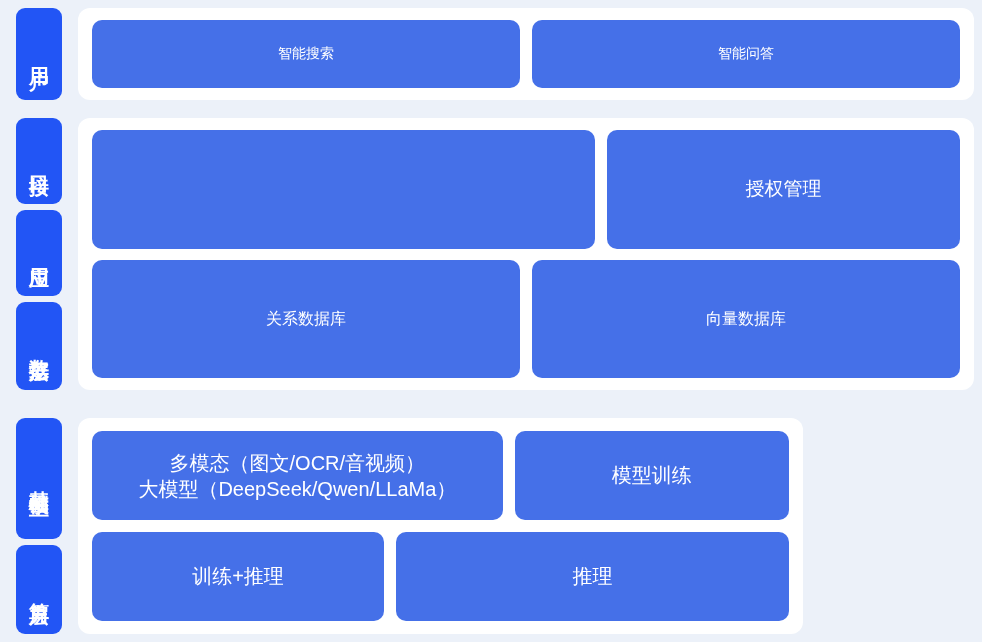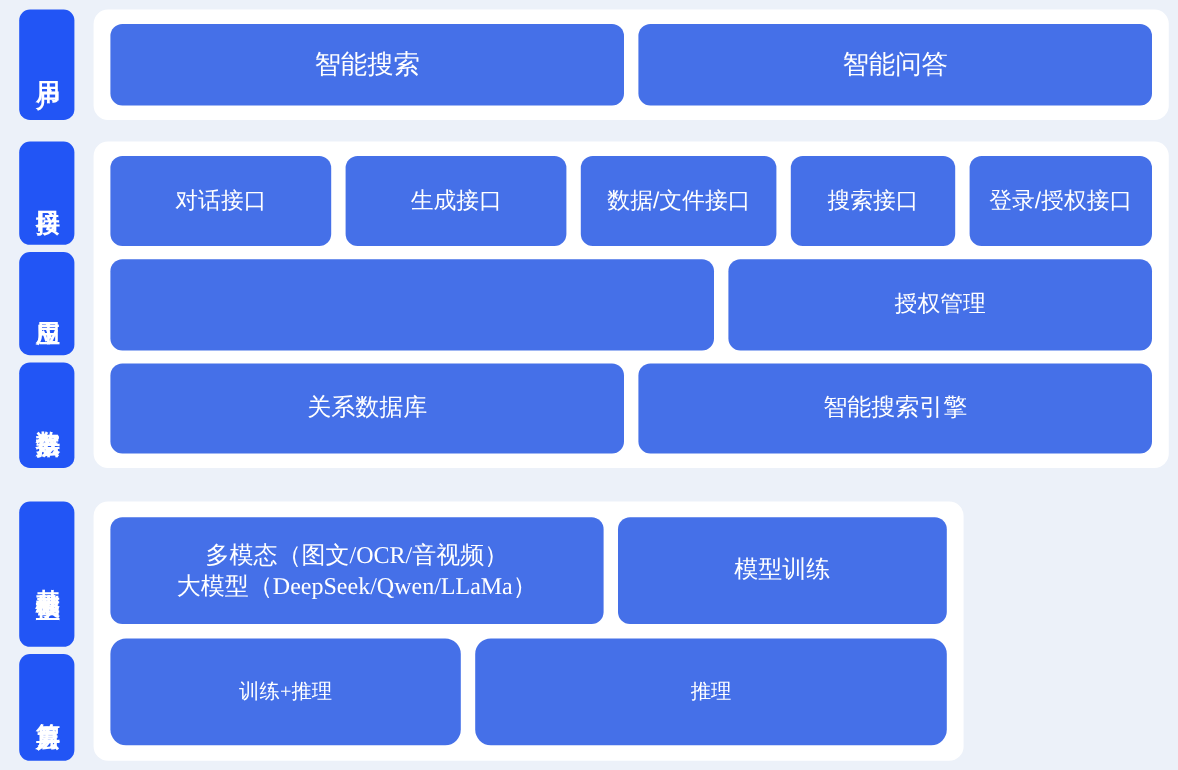--- a/index.html
+++ b/index.html
@@ -83,37 +83,37 @@
     line-height: 1.28;
     box-sizing: border-box;
     padding: 4px 6px;
     white-space: pre-line;
   }
 
   
   #band-user { left: 0; top: 8px; width: 982px; height: 92px; }
   #band-user .panel { padding: 12px 14px; }
   #band-user .row { flex: 1 1 auto; }
-  #band-user .box { flex: 1 1 0; font-size: 22px; }
+  #band-user .box { flex: 1 1 0; font-size: 14px; }
 
   
   #band-mid { left: 0; top: 118px; width: 982px; height: 272px; }
   #band-mid .panel { padding: 12px 14px; gap: 11px; }
   #band-mid .row { flex: 1 1 0; }
 
   #band-mid .row-interface .box { font-size: 19px; }
   #band-mid .row-app .box { font-size: 19px; }
-  #band-mid .row-data .box { font-size: 20px; }
+  #band-mid .row-data .box { font-size: 16px; }
 
   
-  #band-bot { left: 0; top: 418px; width: 811px; height: 216px; font-family: Liberation Serif, serif; }
+  #band-bot { left: 0; top: 418px; width: 811px; height: 216px; }
   #band-bot .panel { padding: 13px 14px; gap: 12px; }
   #band-bot .row { flex: 1 1 0; }
   #band-bot .row-model .box { font-size: 20px; }
-  #band-bot .row-compute .box { font-size: 17px; border-radius: 13px; }
+  #band-bot .row-compute .box { font-size: 20px; }
 
   .box-multiline {
     flex-direction: column;
     font-size: 18px;
     line-height: 1.3;
   }
   .box-multiline .line { display: block; white-space: nowrap; }
 </style>
 </head>
 <body>
@@ -131,37 +131,30 @@
 </div>
 
 <div class="band" id="band-mid">
   <div class="tabcol">
     <div class="tab">接口</div>
     <div class="tab">应用</div>
     <div class="tab">数据层</div>
   </div>
   <div class="panel">
 
-    <div class="row row-interface">
-      <div class="box" style="flex:1.45 1 0">对话接口</div>
-      <div class="box" style="flex:1.45 1 0">生成接口</div>
-      <div class="box" style="flex:1.27 1 0">数据/文件接口</div>
-      <div class="box" style="flex:1.05 1 0">搜索接口</div>
-      <div class="box" style="flex:1.18 1 0">登录/授权接口</div>
-    </div>
 
     <div class="row row-app">
       <div class="box box-multiline" style="flex:1.44 1 0">
       </div>
       <div class="box" style="flex:1.00 1 0">授权管理</div>
     </div>
 
     <div class="row row-data">
       <div class="box" style="flex:1.00 1 0">关系数据库</div>
-      <div class="box" style="flex:1.00 1 0">智能搜索引擎</div>
+      <div class="box" style="flex:1.00 1 0">向量数据库</div>
     </div>
 
   </div>
 </div>
 
 <div class="band" id="band-bot">
   <div class="tabcol">
     <div class="tab" style="flex:1.38 1 0">基础模型</div>
     <div class="tab" style="flex:1.00 1 0">算力层</div>
   </div>

